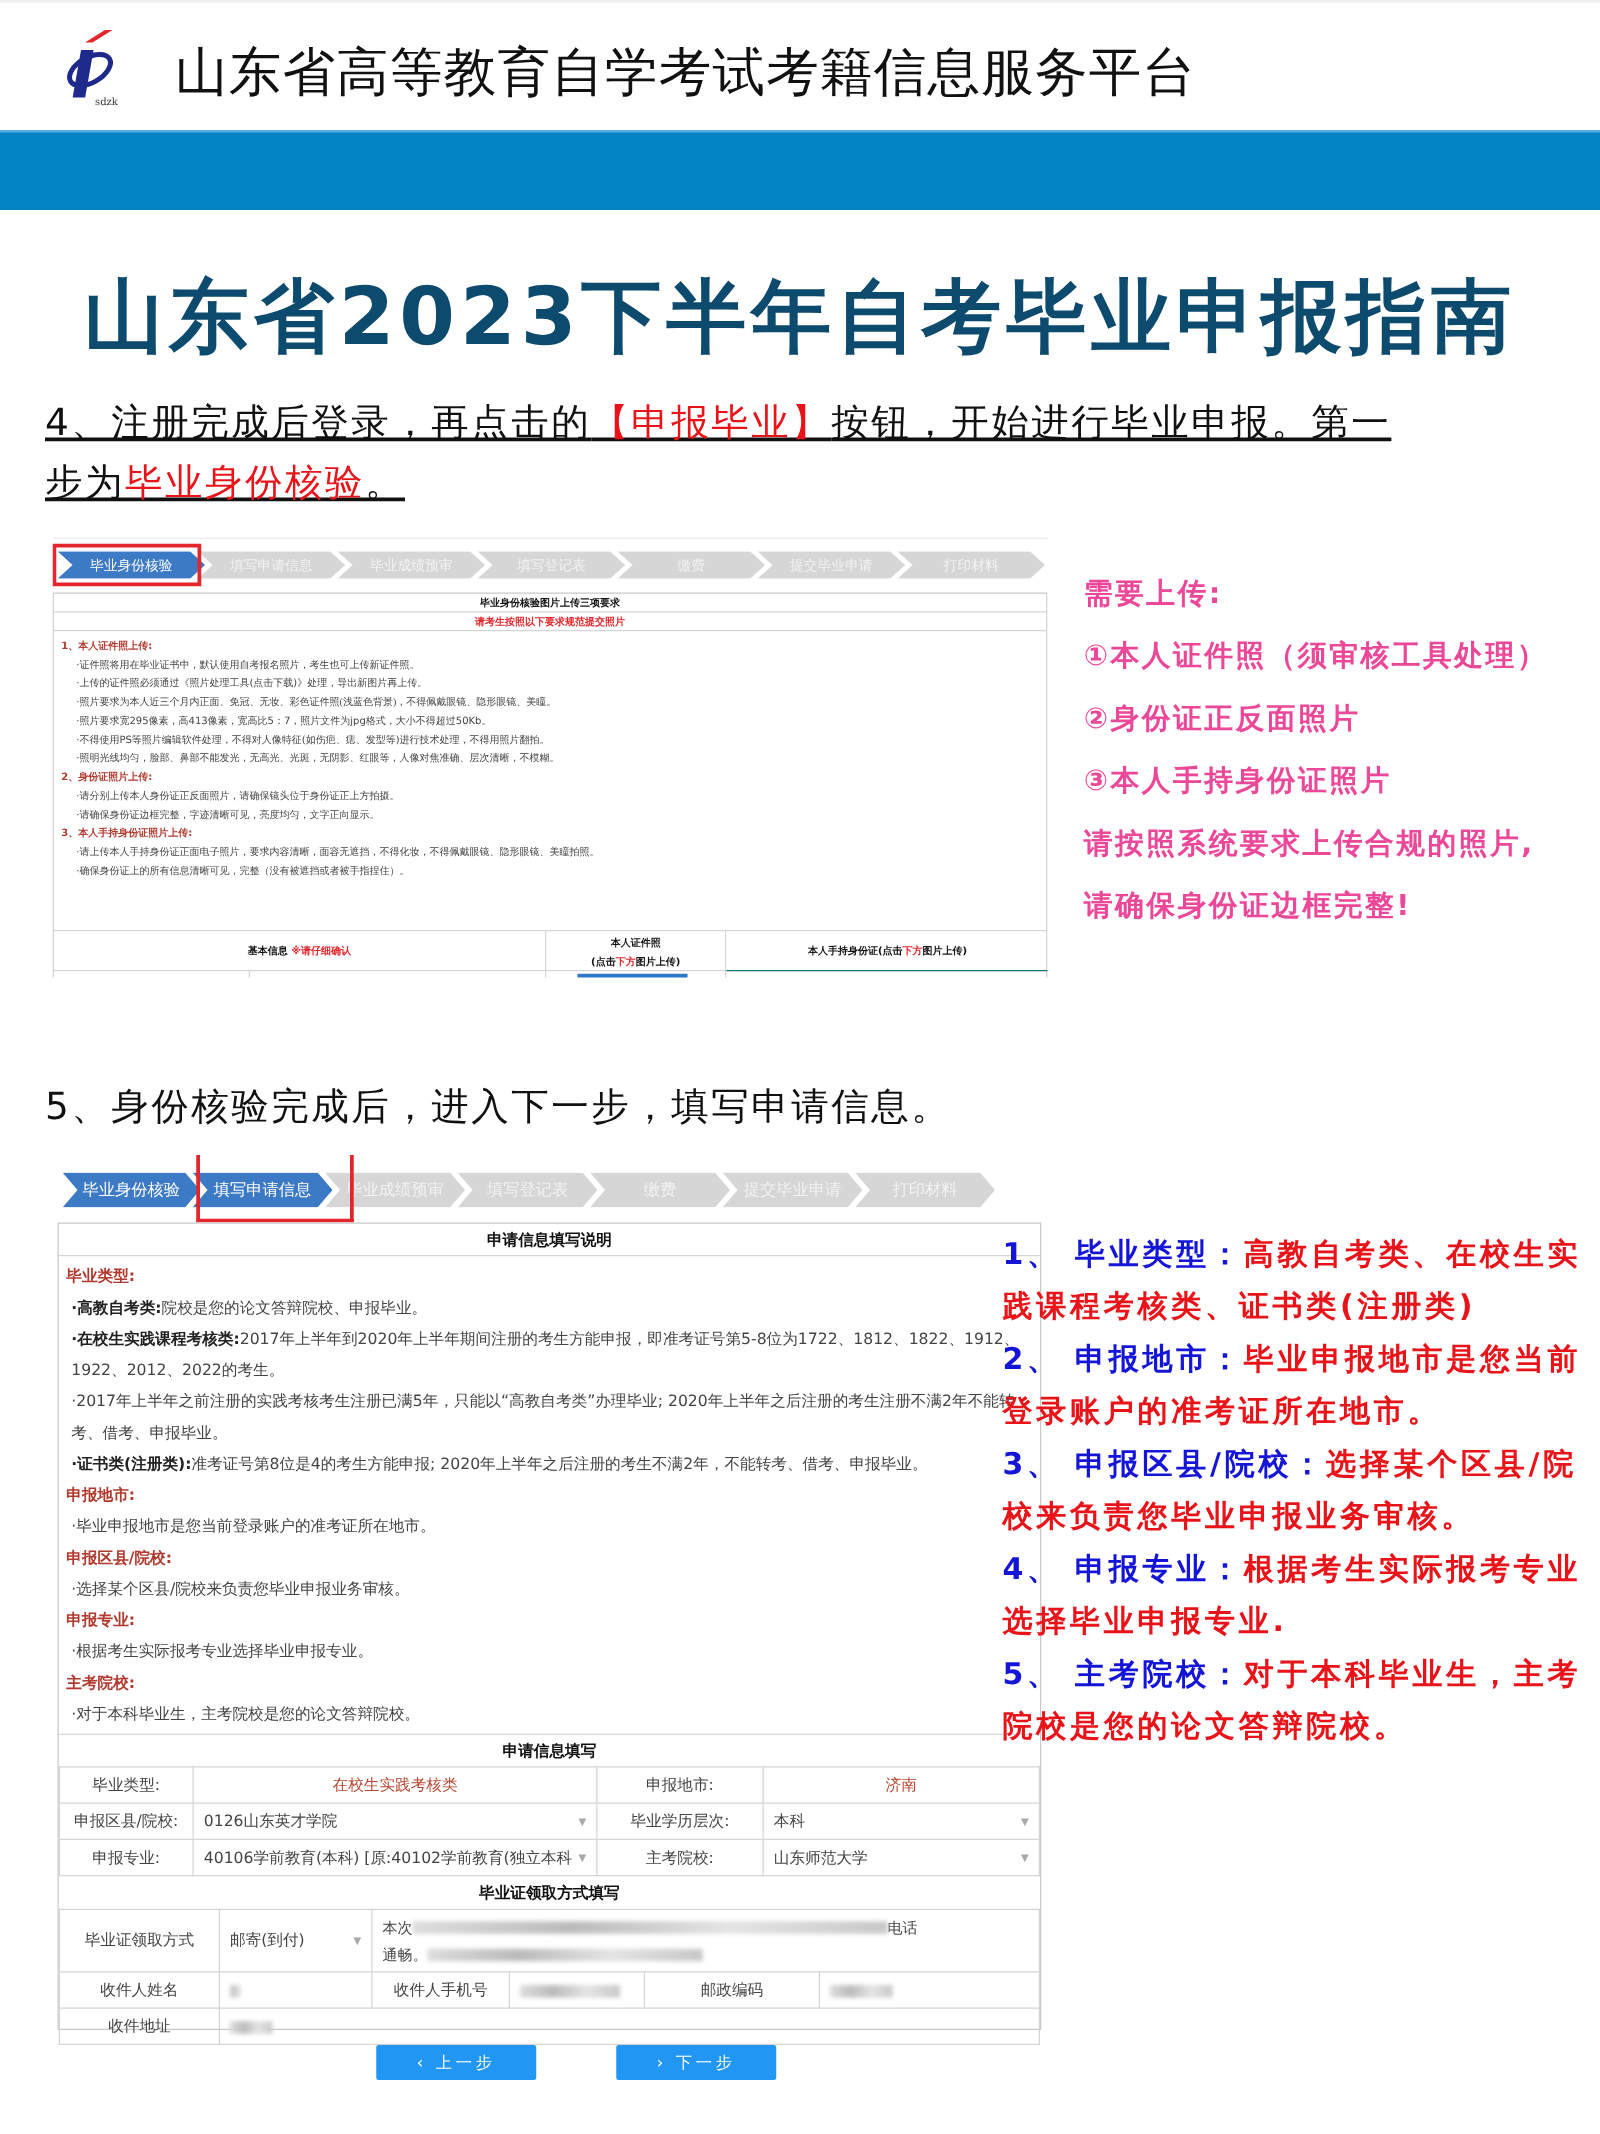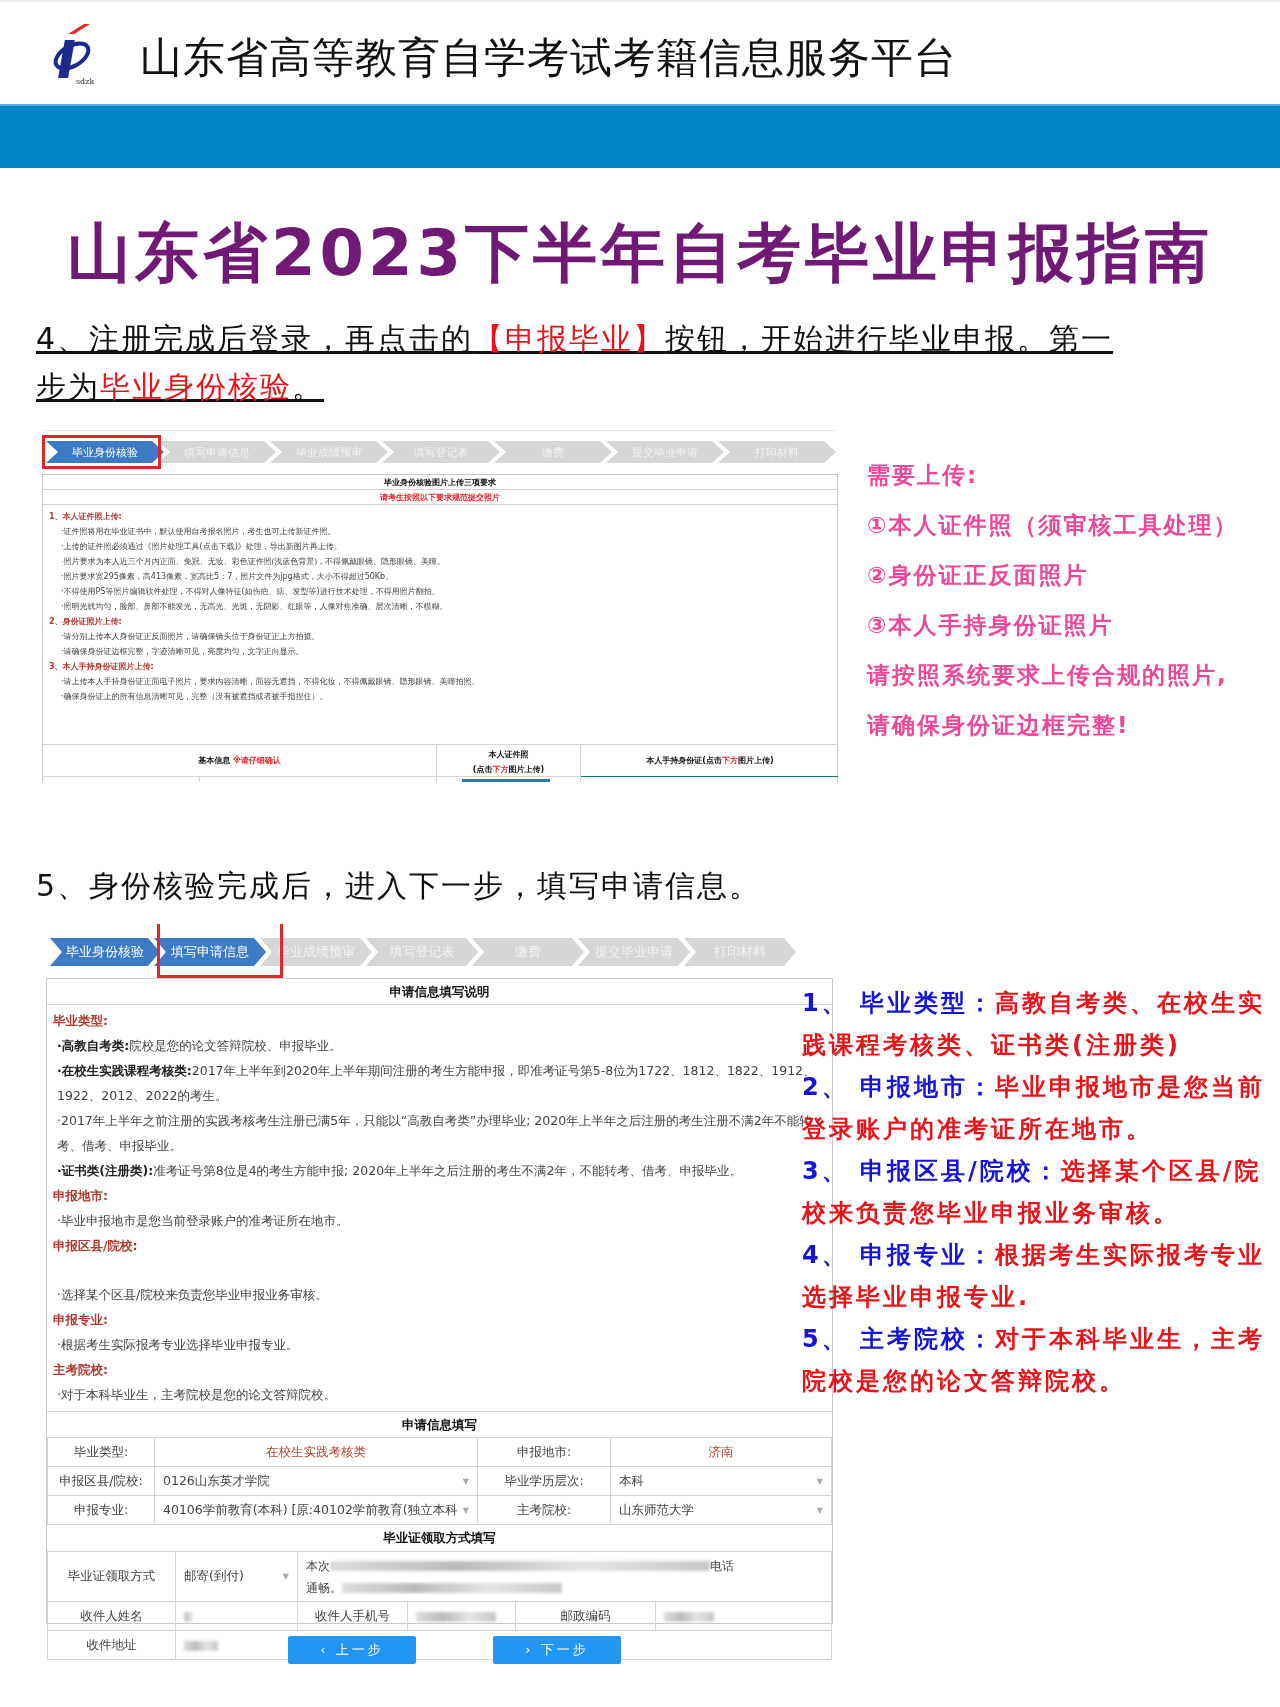--- a/index.html
+++ b/index.html
@@ -5,21 +5,21 @@
   * { box-sizing: border-box; margin: 0; padding: 0; }
   html, body { width: 1280px; height: 1707px; background: #fff; overflow: hidden; }
   body { font-family: "DejaVu Sans", "Liberation Sans", sans-serif; color: #111; position: relative; }
 
   
   .site-header { position: absolute; left: 0; top: 0; width: 1280px; height: 104px; background: #fff; border-top: 2px solid #eee; }
   .logo { position: absolute; left: 50px; top: 20px; width: 52px; height: 66px; }
   .site-title { position: absolute; left: 140px; top: 28px; font-size: 42px; font-weight: normal; letter-spacing: 1px; color: #111; }
   .blue-band { position: absolute; left: 0; top: 104px; width: 1280px; height: 64px; background: #0284c4; border-top: 2px solid #5ab0dc; }
 
-  .main-title { position: absolute; left: 0; top: 210px; width: 1280px; text-align: center; font-size: 64px; font-weight: bold; color: #701a75; letter-spacing: 4px; }
+  .main-title { position: absolute; left: 0; top: 210px; width: 1280px; text-align: center; font-size: 64px; font-weight: bold; color: #0c4a6e; letter-spacing: 4px; }
 
   .para { position: absolute; left: 36px; font-size: 30px; line-height: 48px; color: #111; letter-spacing: 2px; }
   .para .red { color: #e8141a; }
 
   
   .shot { position: absolute; background: #fff; overflow: hidden; }
   .steps { position: absolute; display: flex; }
   .step { position: relative; height: 100%; color: #fff; font-size: 11px; display: flex; align-items: center; justify-content: center;
           clip-path: polygon(0 0, calc(100% - 12px) 0, 100% 50%, calc(100% - 12px) 100%, 0 100%, 12px 50%); margin-right: -6px; }
   .step.active { background: #3d7ac6; }
@@ -183,21 +183,21 @@
     <div class="box-row small" style="height:26px; line-height:26px; font-size:12.5px;">申请信息填写说明</div>
     <div class="small" style="padding:3px 6px 4px 6px; color:#444;">
       <div class="sec-head">毕业类型:</div>
       <div style="padding-left:4px;"><b style="color:#222;">·高教自考类:</b><span>院校是您的论文答辩院校、申报毕业。</span></div>
       <div style="padding-left:4px;"><b style="color:#222;">·在校生实践课程考核类:</b><span>2017年上半年到2020年上半年期间注册的考生方能申报，即准考证号第5-8位为1722、1812、1822、1912、1922、2012、2022的考生。</span></div>
       <div style="padding-left:4px;"><span>·2017年上半年之前注册的实践考核考生注册已满5年，只能以“高教自考类”办理毕业; 2020年上半年之后注册的考生注册不满2年不能转考、借考、申报毕业。</span></div>
       <div style="padding-left:4px;"><b style="color:#222;">·证书类(注册类):</b><span>准考证号第8位是4的考生方能申报; 2020年上半年之后注册的考生不满2年，不能转考、借考、申报毕业。</span></div>
       <div class="sec-head">申报地市:</div>
       <div style="padding-left:4px;">·毕业申报地市是您当前登录账户的准考证所在地市。</div>
       <div class="sec-head">申报区县/院校:</div>
-      <div style="padding-left:4px;margin-top:24px;">·选择某个区县/院校来负责您毕业申报业务审核。</div>
+      <div style="padding-left:4px;">·选择某个区县/院校来负责您毕业申报业务审核。</div>
       <div class="sec-head">申报专业:</div>
       <div style="padding-left:4px;">·根据考生实际报考专业选择毕业申报专业。</div>
       <div class="sec-head">主考院校:</div>
       <div style="padding-left:4px;">·对于本科毕业生，主考院校是您的论文答辩院校。</div>
     </div>
 
     <div style="border-top:1px solid #d5d5d5; text-align:center; font-weight:bold; font-size:12.5px; height:26px; line-height:26px;">申请信息填写</div>
     <table class="form">
       <tbody>
           <tr>
@@ -266,21 +266,21 @@
         <td><span class="blur" style="width:50px;"></span></td>
       </tr>
       <tr>
         <td class="lbl">收件地址</td>
         <td colspan="5"><span class="blur" style="width:34px;"></span></td>
       </tr>
     </tbody>
       </table>
   </div>
 
-  <div class="nav-btn" style="left:242px; top:708px;">‹  上一步</div>
+  <div class="nav-btn" style="left:255px; top:708px;">‹  上一步</div>
   <div class="nav-btn" style="left:447px; top:708px;">›  下一步</div>
 </div>
 
 <div class="note-mix" style="left:802px; top:982px; width:470px;">
   <div><span class="blue">1、</span>&nbsp;<span class="blue">毕业类型：</span><span class="red">高教自考类、在校生实</span></div>
   <div class="red">践课程考核类、证书类(注册类)</div>
   <div><span class="blue">2、</span>&nbsp;<span class="blue">申报地市：</span><span class="red">毕业申报地市是您当前</span></div>
   <div class="red">登录账户的准考证所在地市。</div>
   <div><span class="blue">3、</span>&nbsp;<span class="blue">申报区县/院校：</span><span class="red">选择某个区县/院</span></div>
   <div class="red">校来负责您毕业申报业务审核。</div>

